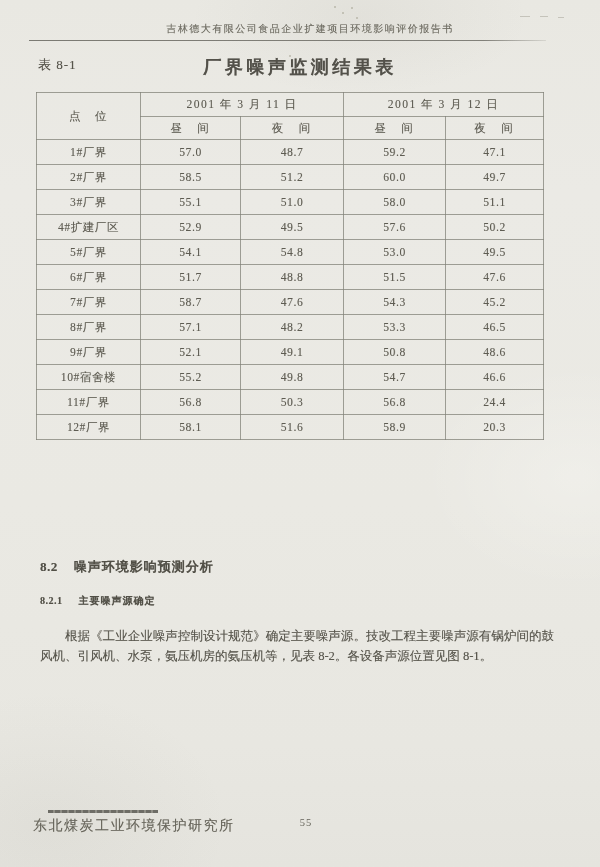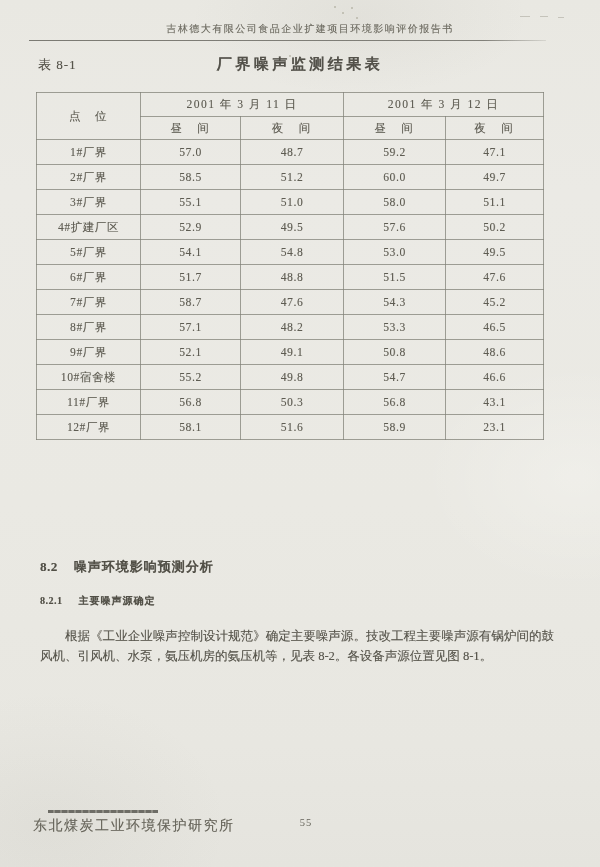--- a/index.html
+++ b/index.html
@@ -28,21 +28,21 @@
     background: linear-gradient(90deg, rgba(104,103,96,.85) 0%, rgba(104,103,96,.8) 88%, rgba(104,103,96,.15) 100%);
   }
   
   .table-label {
     position: absolute; top: 56px; left: 38px;
     font-size: 13px; letter-spacing: 1px; color: #55534a;
     text-shadow: 0.3px 0.3px 0.5px rgba(85,83,74,.4);
   }
   .table-title {
     position: absolute; top: 55px; left: 0; width: 600px; text-align: center;
-    font-size: 15px; font-weight: bold; letter-spacing: 3.5px; color: #53514a;
+    font-size: 18px; font-weight: bold; letter-spacing: 3.5px; color: #53514a;
     text-shadow: 0.3px 0.3px 0.6px rgba(83,81,74,.45);
   }
   
   table.noise {
     position: absolute; top: 92px; left: 36px;
     border-collapse: collapse; table-layout: fixed;
     font-size: 11.5px; color: #5e5c52;
   }
   table.noise td {
     border: 1px solid rgba(130,129,120,.75);
@@ -204,28 +204,28 @@
         <td>55.2</td>
         <td>49.8</td>
         <td>54.7</td>
         <td>46.6</td>
       </tr>
       <tr class="drow">
         <td class="pt">11#厂界</td>
         <td>56.8</td>
         <td>50.3</td>
         <td>56.8</td>
-        <td>43.1</td>
+        <td>24.4</td>
       </tr>
       <tr class="drow">
         <td class="pt">12#厂界</td>
         <td>58.1</td>
         <td>51.6</td>
         <td>58.9</td>
-        <td>23.1</td>
+        <td>20.3</td>
       </tr>
     </tbody>
   </table>
 
 
   <div class="heading h-82">
     <span class="num">8.2</span><span>噪声环境影响预测分析</span>
   </div>
 
   <div class="heading h-821">

